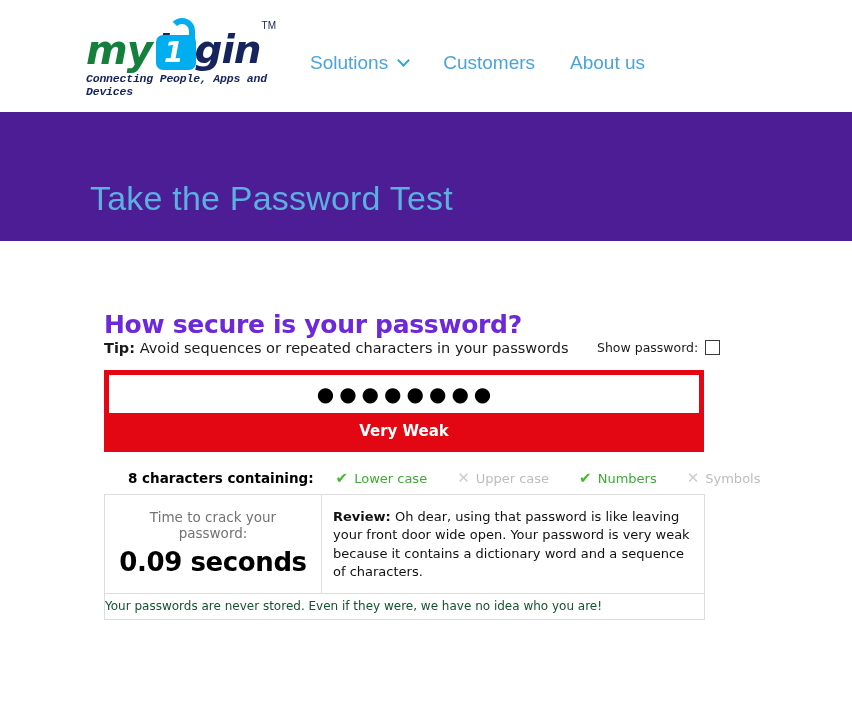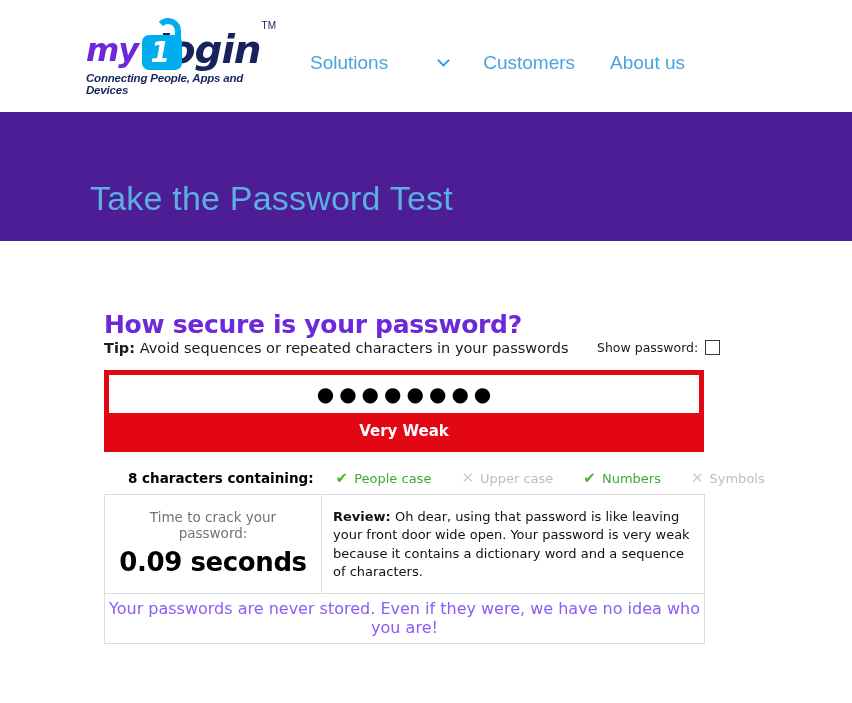--- a/index.html
+++ b/index.html
@@ -31,22 +31,22 @@
   .logo-row {
     position: relative;
     height: 54px;
     display: flex;
     align-items: flex-end;
   }
   .logo-my {
     font-family: "DejaVu Sans", sans-serif;
     font-style: italic;
     font-weight: bold;
-    font-size: 32px;
-    color: #6d28d9;
+    font-size: 40px;
+    color: #15803d;
     letter-spacing: -1px;
     line-height: 40px;
   }
   .lock-wrap {
     position: relative;
     width: 46px;
     height: 52px;
     margin: 0 1px 0 2px;
   }
   .lock-shackle {
@@ -88,21 +88,21 @@
   }
   .logo-tm {
     font-family: "Liberation Sans", sans-serif;
     font-size: 10px;
     color: #16235c;
     align-self: flex-start;
     margin-top: 4px;
     margin-left: 1px;
   }
   .logo-tagline {
-    font-family: Liberation Sans, sans-serif;
+    font-family: Liberation Mono, monospace;
     font-style: italic;
     font-weight: bold;
     font-size: 11.5px;
     color: #16235c;
     margin-top: 2px;
     letter-spacing: -0.2px;
   }
 
   .main-nav {
     position: absolute;
@@ -113,21 +113,20 @@
   }
   .nav-item {
     display: flex;
     align-items: center;
     color: #4ba3dd;
     font-size: 19px;
     font-family: "Liberation Sans", sans-serif;
     margin-right: 35px;
     cursor: pointer;
     white-space: nowrap;
-    gap: 40px;
   }
   .nav-item:last-child { margin-right: 8px; }
   .chev {
     display: inline-block;
     width: 9px; height: 9px;
     border-right: 2px solid #2fa5e0;
     border-bottom: 2px solid #2fa5e0;
     transform: rotate(45deg);
     margin-left: 11px;
     margin-bottom: 5px;
@@ -307,23 +306,22 @@
   .cell-review {
     flex: 1;
     padding: 13px 13px 10px 11px;
     font-size: 13px;
     line-height: 1.42;
     color: #111111;
     font-family: "DejaVu Sans", sans-serif;
   }
   .cell-review b { font-weight: bold; }
   .results-foot {
-    text-align: center;
-    font-size: 16px;
-    color: #8b5cf6;
+    font-size: 12px;
+    color: #14532d;
     font-family: "DejaVu Sans", sans-serif;
     padding: 5px 0 6px 0;
   }
 </style>
 </head>
 <body>
 
 <div class="site-header">
 
   <div class="logo-block">
@@ -377,21 +375,21 @@
       <span class="pw-dots">●●●●●●●●</span>
     </div>
     <div class="pw-strength">Very Weak</div>
   </div>
 
   <div class="criteria">
     <span class="crit-label">8 characters containing:</span>
 
     <span class="crit-item pass">
       <span class="crit-mark">✔</span>
-      <span>People case</span>
+      <span>Lower case</span>
     </span>
 
     <span class="crit-item fail">
       <span class="crit-mark">✕</span>
       <span>Upper case</span>
     </span>
 
     <span class="crit-item pass">
       <span class="crit-mark">✔</span>
       <span>Numbers</span>

